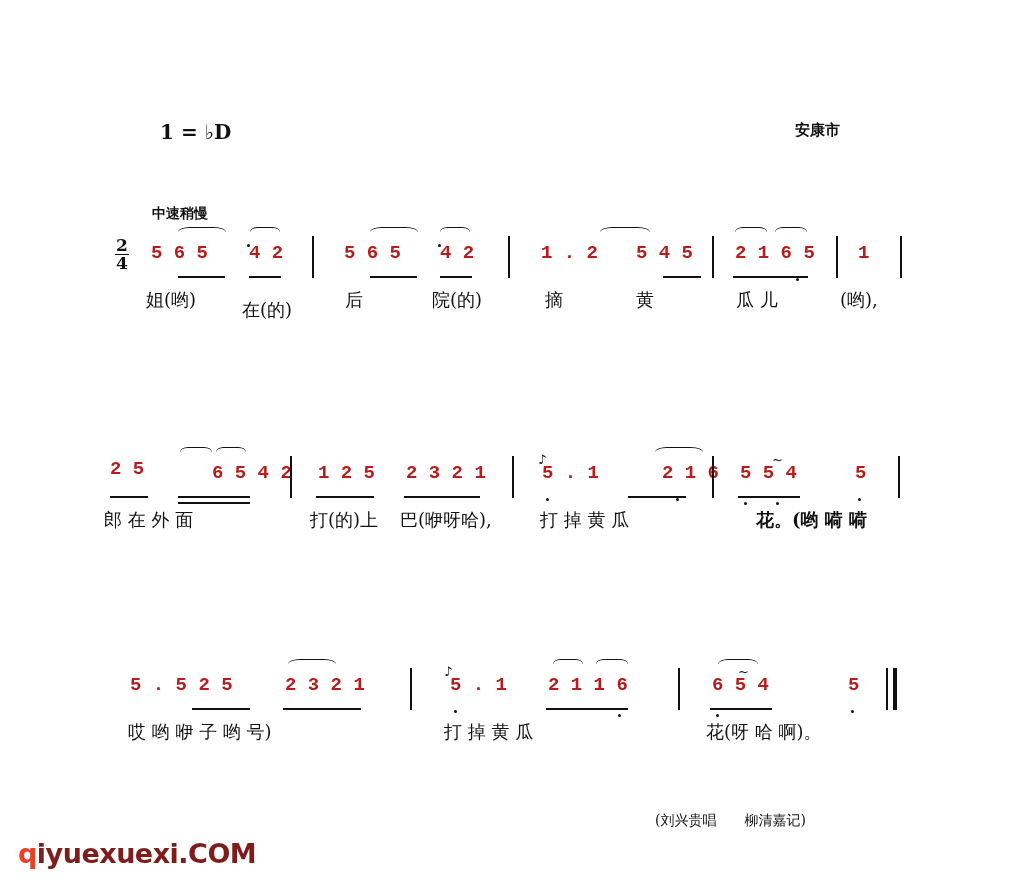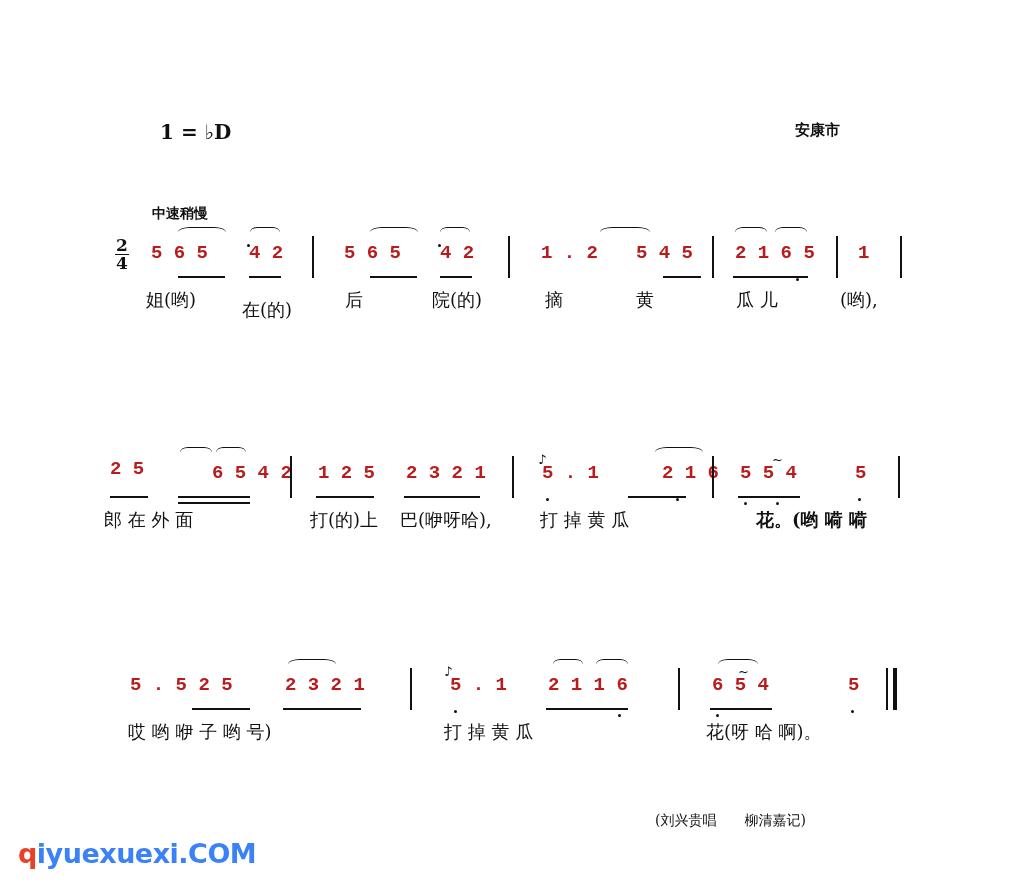--- a/index.html
+++ b/index.html
@@ -94,21 +94,21 @@
   
   .orn{position:absolute;font-size:13px;font-family:"DejaVu Serif","Liberation Serif",serif;color:#111;}
 
   
   .wm{
     position:absolute;left:18px;top:838px;
     font-family:"DejaVu Sans","Liberation Sans",sans-serif;
     font-size:27px;font-weight:bold;letter-spacing:-0.5px;
   }
   .wm .q{color:#e8412a;}
-  .wm .rest{color:#3b82f6;}
+  .wm .rest{color:#7f1d1d;}
 </style>
 </head>
 <body>
 
 <div class="sheet">
 
 
   <div class="keysig">1 = ♭D</div>
 
   <div class="region">安康市</div>

